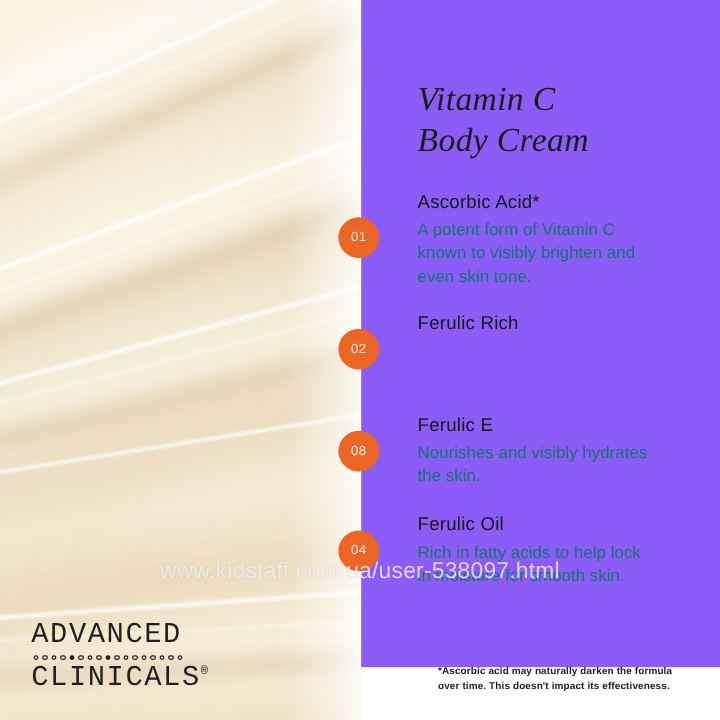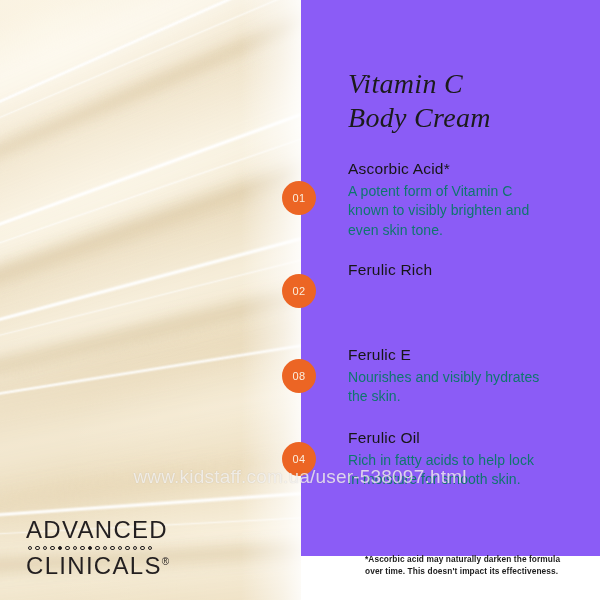--- a/index.html
+++ b/index.html
@@ -24,20 +24,21 @@
 
   
   #photo-panel {
     position: absolute;
     left: 0;
     top: 0;
     width: 301px;
     height: 600px;
     overflow: hidden;
     background: #efe4cd;
+    font-family: Liberation Mono, monospace;
   }
   .cream-base {
     position: absolute;
     inset: 0;
     background:
       radial-gradient(120% 90% at 18% 6%,  #fbf4e4 0%, rgba(251,244,228,0) 62%),
       radial-gradient(110% 80% at 85% 92%, #f3e7cd 0%, rgba(243,231,205,0) 60%),
       linear-gradient(168deg, #f7efdd 0%, #f1e6cd 38%, #eadbbb 66%, #f0e4c8 100%);
   }
   

